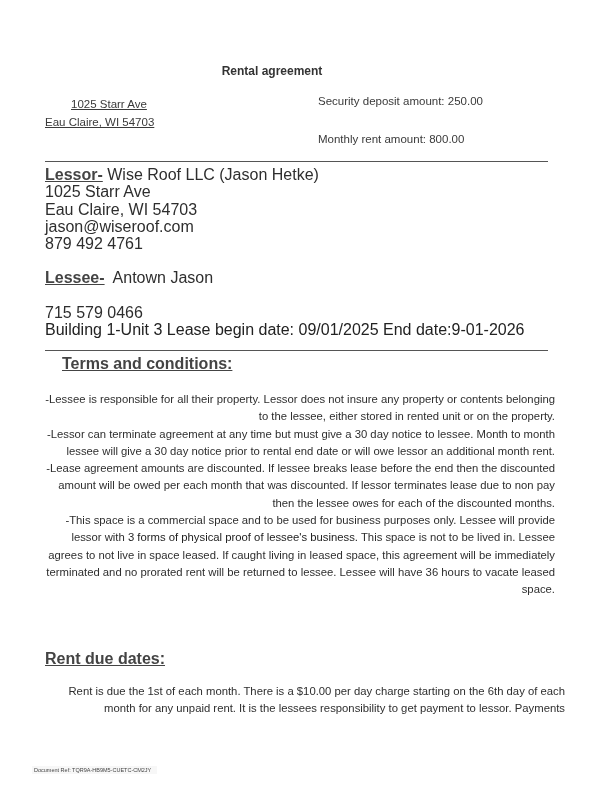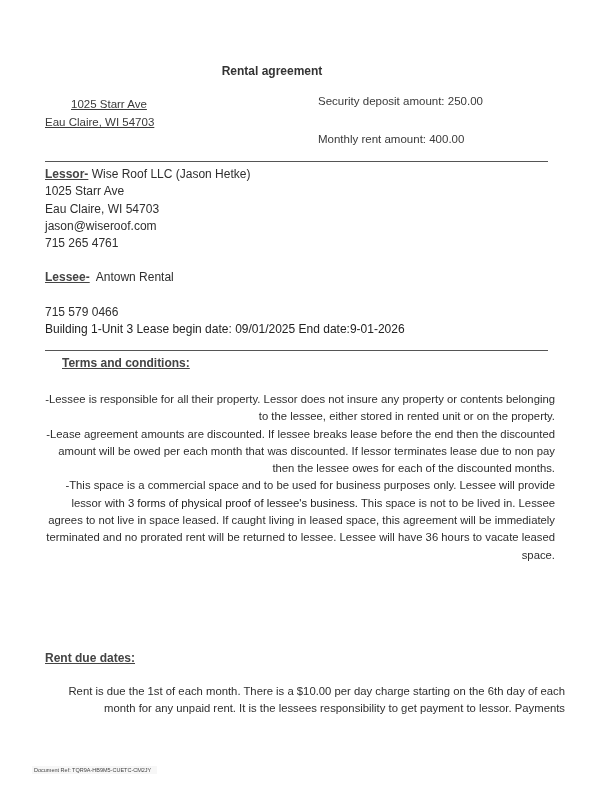--- a/index.html
+++ b/index.html
@@ -26,21 +26,21 @@
     .hdr-text { font-size: 11.5px; color: #3a3a3a; }
     .u { text-decoration: underline; }
     .rule {
       position: absolute;
       left: 45px;
       width: 503px;
       height: 1px;
       background: #555;
     }
     .body-text {
-      font-size: 12px;
+      font-size: 16px;
       line-height: 17.3px;
       color: #2e2e2e;
     }
     .label-u {
       font-weight: bold;
       text-decoration: underline;
       color: #444;
     }
     .bold { font-weight: normal; color: #222; }
     .para {
@@ -65,44 +65,45 @@
 <body>
 
 <div>
 
   <div class="abs title">Rental agreement</div>
 
   <div class="abs hdr-text u" style="left:71px; top:98px;">1025 Starr Ave</div>
   <div class="abs hdr-text u" style="left:45px; top:116px;">Eau Claire, WI 54703</div>
 
   <div class="abs hdr-text" style="left:318px; top:95px;">Security deposit amount: 250.00</div>
-  <div class="abs hdr-text" style="left:318px; top:133px;">Monthly rent amount: 400.00</div>
+  <div class="abs hdr-text" style="left:318px; top:133px;">Monthly rent amount: 800.00</div>
 
   <div class="rule" style="top:161px;"></div>
 
   <div class="abs body-text" style="left:45px; top:166px;">
     <span class="label-u">Lessor-</span><span> Wise Roof LLC (Jason Hetke)</span>
   </div>
   <div class="abs body-text" style="left:45px; top:183px;">1025 Starr Ave</div>
   <div class="abs body-text" style="left:45px; top:201px;">Eau Claire, WI 54703</div>
   <div class="abs body-text" style="left:45px; top:218px;">jason@wiseroof.com</div>
-  <div class="abs body-text" style="left:45px; top:235px;">715 265 4761</div>
+  <div class="abs body-text" style="left:45px; top:235px;">879 492 4761</div>
 
   <div class="abs body-text" style="left:45px; top:269px;">
-    <span class="label-u">Lessee-</span><span style="white-space:pre;">  Antown Rental</span>
+    <span class="label-u">Lessee-</span><span style="white-space:pre;">  Antown Jason</span>
   </div>
   <div class="abs body-text" style="left:45px; top:304px;">715 579 0466</div>
   <div class="abs body-text bold" style="left:45px; top:321px;">Building 1-Unit 3 Lease begin date: 09/01/2025  End date:9-01-2026</div>
 
   <div class="rule" style="top:350px;"></div>
 
   <div class="abs body-text label-u" style="left:62px; top:355px;">Terms and conditions:</div>
 
   <div class="para" style="top:391px;">
     <p>-Lessee is responsible for all their property.  Lessor does not insure any property or contents belonging to the lessee, either stored in rented unit or on the property.</p>
+    <p>-Lessor can terminate agreement at any time but must give a 30 day notice to lessee.  Month to month lessee will give a 30 day notice prior to rental end date or will owe lessor an additional month rent.</p>
     <p>-Lease agreement amounts are discounted.  If lessee breaks lease before the end then the discounted amount will be owed per each month that was discounted.  If lessor terminates lease due to non pay then the lessee owes for each of the discounted months.</p>
     <p><span>-This space is a commercial space and to be used for business purposes only.  Lessee will provide lessor with </span><span class="bold">3 forms of physical proof of lessee's business.</span><span>  This space is not to be lived in. Lessee agrees to not live in space leased.  If caught living in leased space, this agreement will be immediately terminated and no prorated rent will be returned to lessee.  Lessee will have 36 hours to vacate leased space.</span></p>
   </div>
 
   <div class="abs body-text label-u" style="left:45px; top:650px;">Rent due dates:</div>
 
   <div class="para" style="top:683px; width:520px;">
     <p>Rent is due the 1st of each month.  There is a $10.00 per day charge starting on the 6th day of each month for any unpaid rent.  It is the lessees responsibility to get payment to lessor.  Payments</p>
   </div>
 

